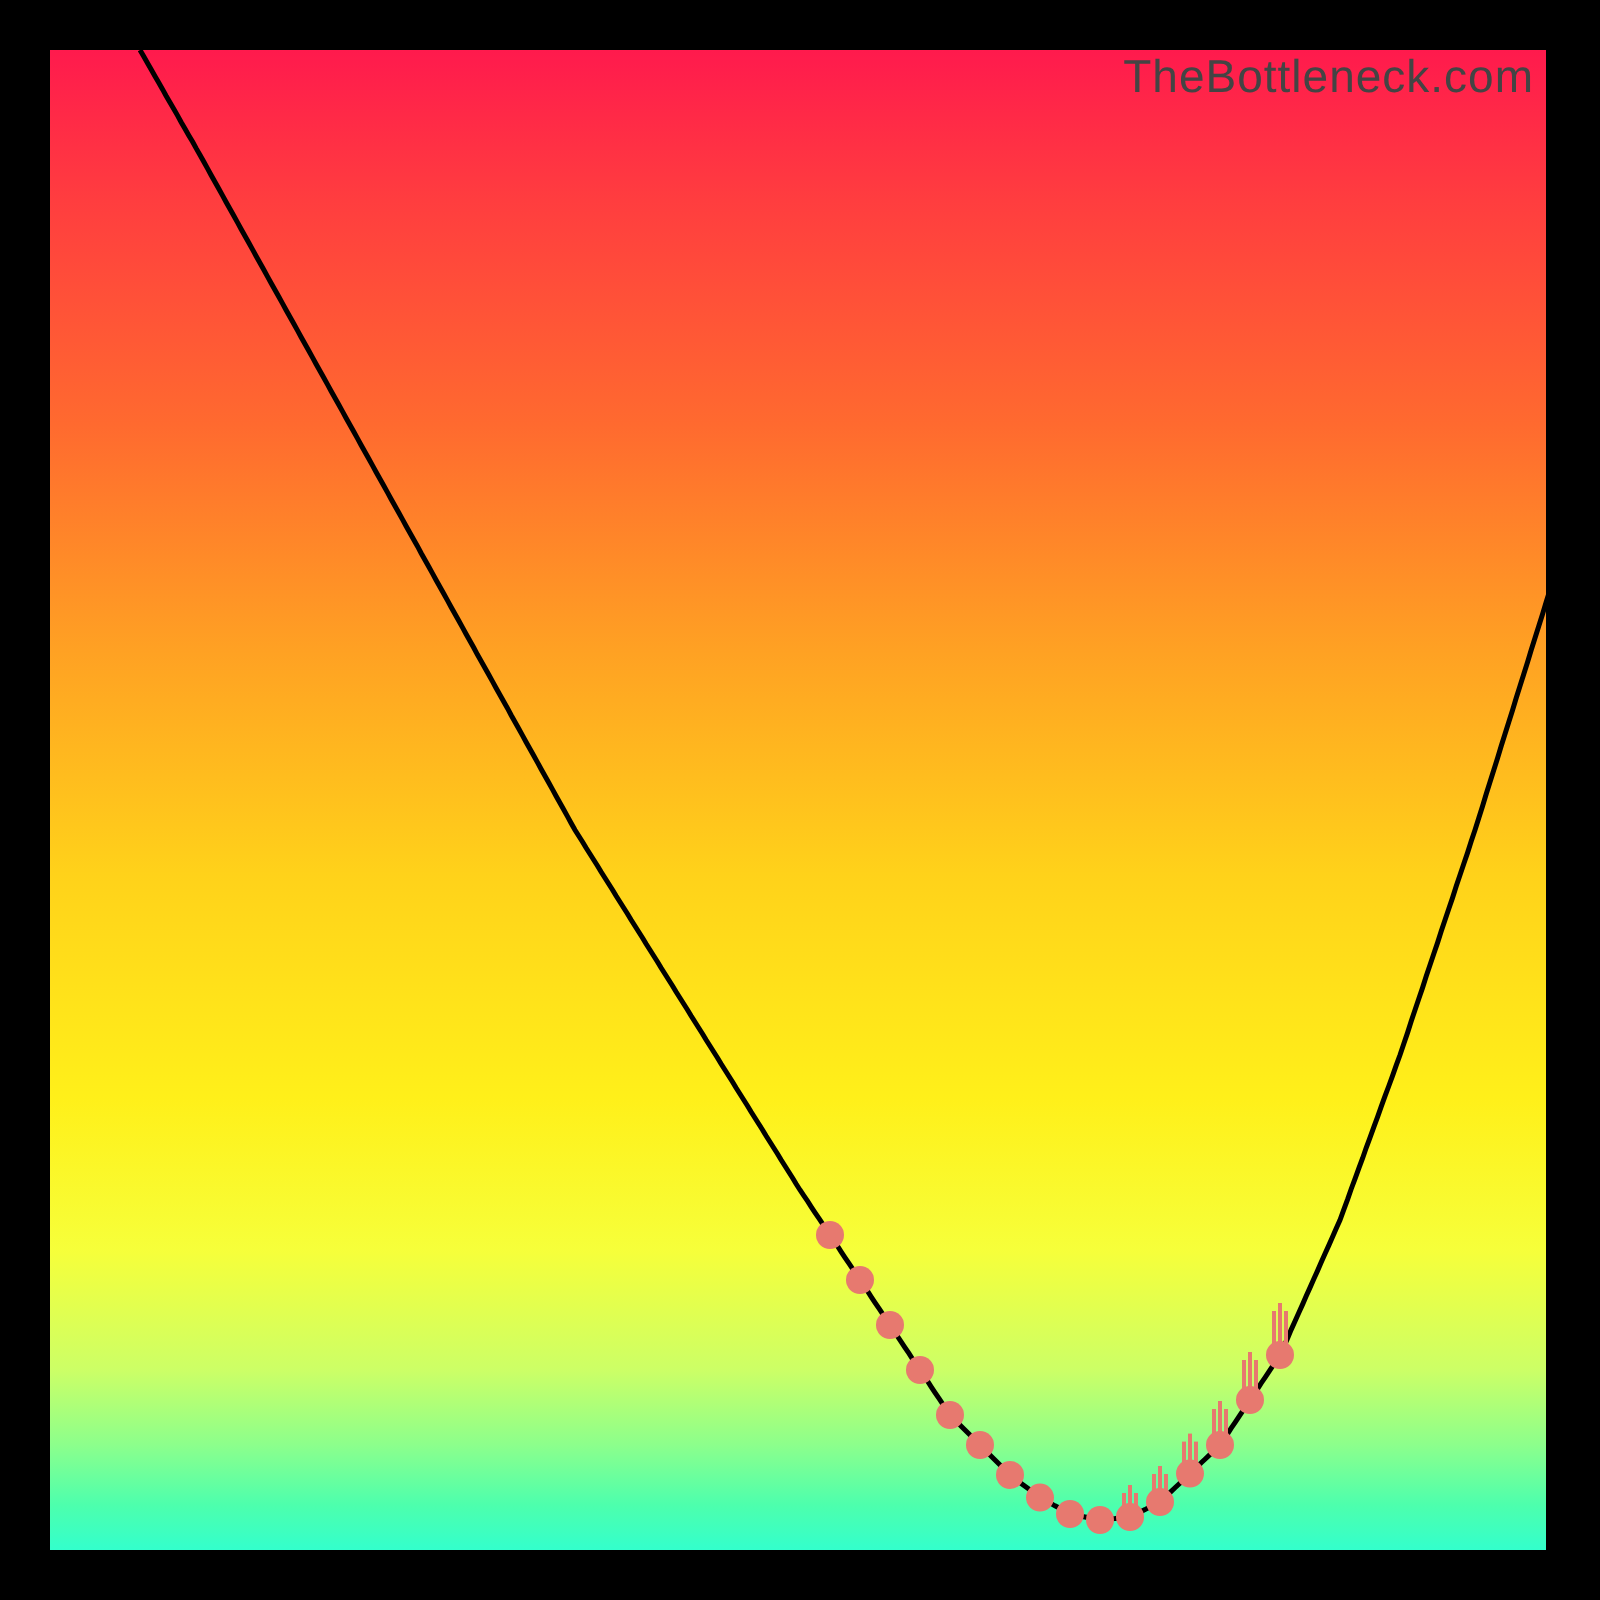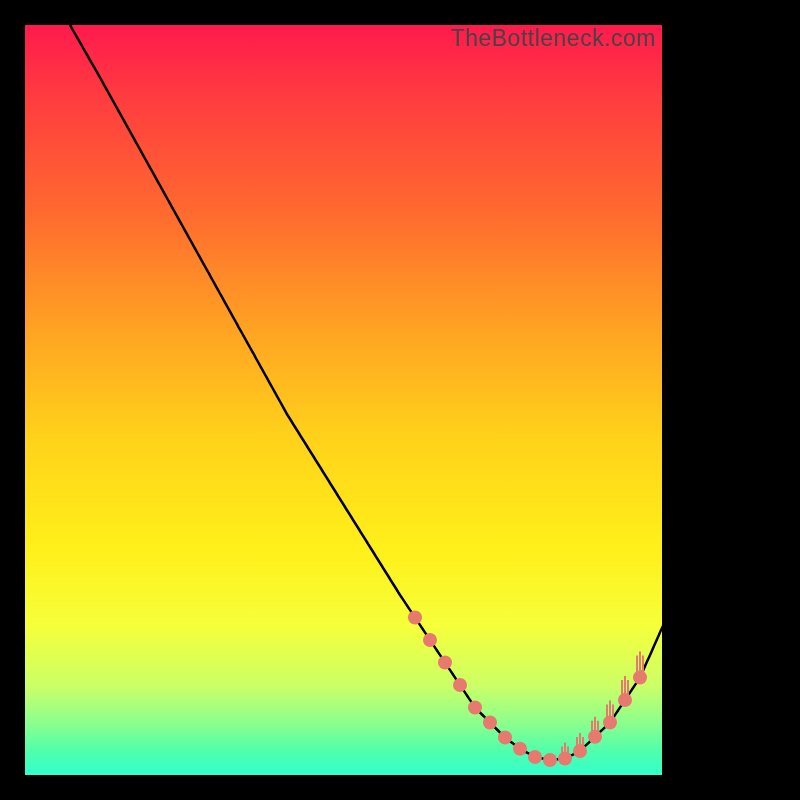--- a/index.html
+++ b/index.html
@@ -15,21 +15,21 @@
     left: 15px;
     top: 15px;
     width: 770px;
     height: 770px;
     background: #000;
   }
   .plot-area {
     position: absolute;
     left: 10px;
     top: 10px;
-    width: 637px;
+    width: 748px;
     height: 750px;
     overflow: hidden;
   }
   .gradient {
     position: absolute;
     left: 0;
     top: 0;
     width: 100%;
     height: 100%;
     background: linear-gradient(

